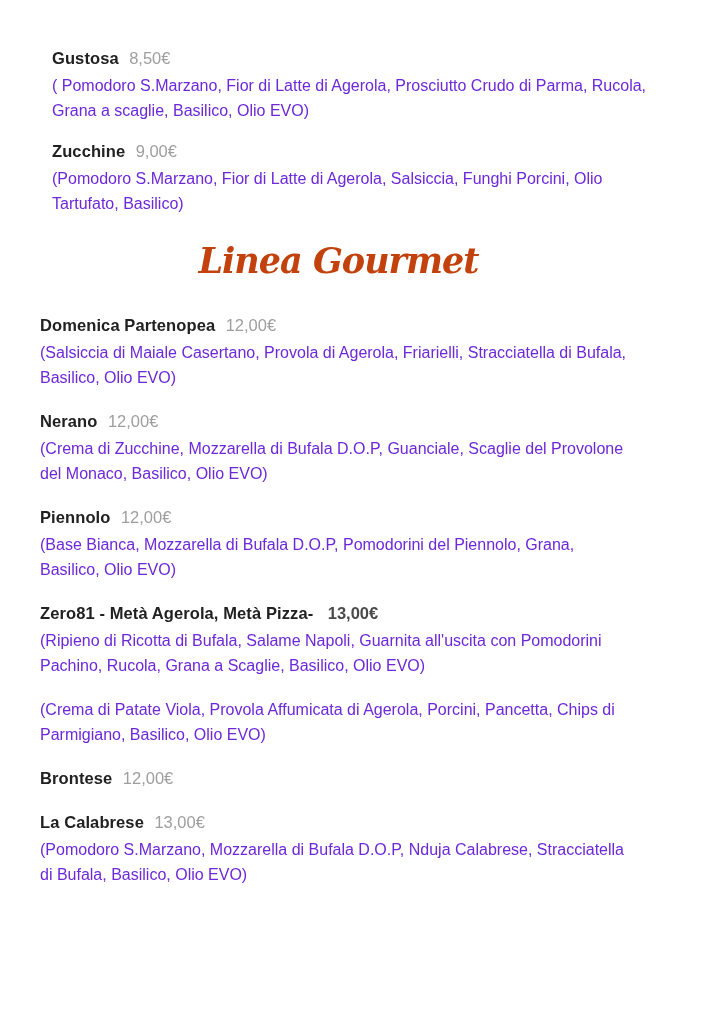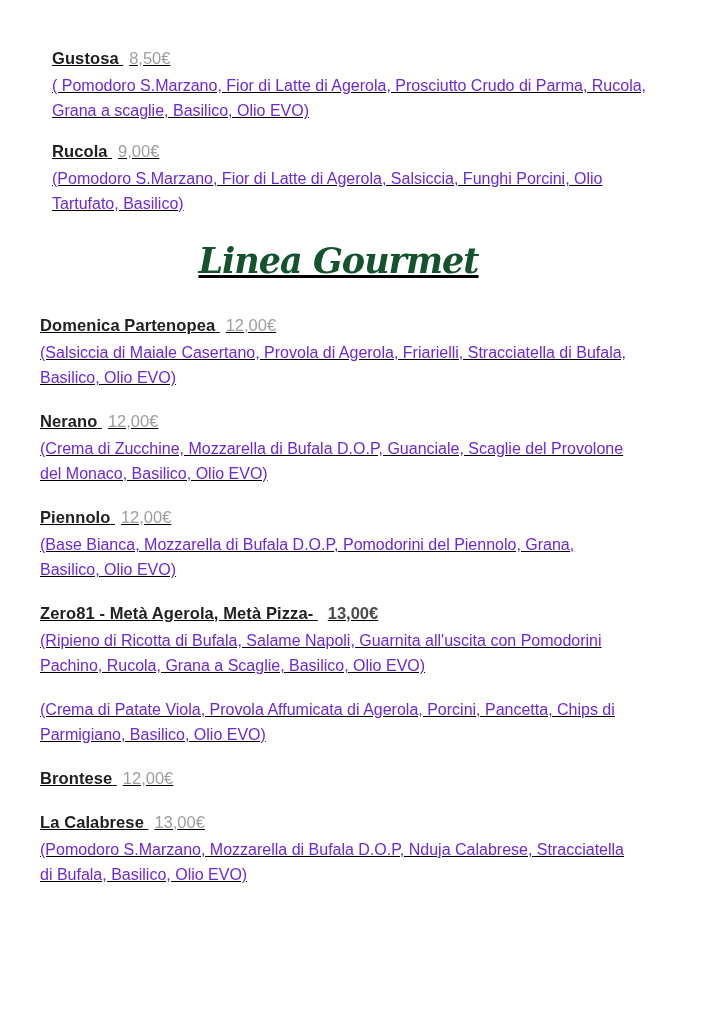--- a/index.html
+++ b/index.html
@@ -7,21 +7,20 @@
     padding: 0;
     background: #ffffff;
   }
   .page {
     position: relative;
     width: 677px;
     height: 1024px;
     background: #ffffff;
     overflow: hidden;
     font-family: "Liberation Sans", sans-serif;
-    text-decoration: underline;
   }
   .section-classic {
     padding: 46px 30px 0 52px;
   }
   .section-gourmet {
     padding: 0 40px 0 40px;
   }
   .item {
     margin-bottom: 16px;
   }
@@ -58,42 +57,42 @@
   .section-gourmet .item-desc {
     max-width: 625px;
   }
   .section-heading {
     text-align: center;
     font-family: "DejaVu Serif", serif;
     font-style: italic;
     font-weight: 700;
     font-size: 35px;
     letter-spacing: -1px;
-    color: #14532d;
+    color: #c2410c;
     margin: 24px 0 32px 0;
   }
 </style>
 </head>
 <body>
 
 <div class="page">
 
   <div class="section-classic">
 
     <div class="item">
       <div class="item-head">
         <span class="item-name">Gustosa</span>
         <span class="item-price">8,50€</span>
       </div>
       <div class="item-desc">( Pomodoro S.Marzano, Fior di Latte di Agerola, Prosciutto Crudo di Parma, Rucola, Grana a scaglie, Basilico, Olio EVO)</div>
     </div>
 
     <div class="item">
       <div class="item-head">
-        <span class="item-name">Rucola</span>
+        <span class="item-name">Zucchine</span>
         <span class="item-price">9,00€</span>
       </div>
       <div class="item-desc">(Pomodoro S.Marzano, Fior di Latte di Agerola, Salsiccia, Funghi Porcini, Olio Tartufato, Basilico)</div>
     </div>
 
 
   </div>
 
   <div class="section-heading">Linea Gourmet</div>
 

